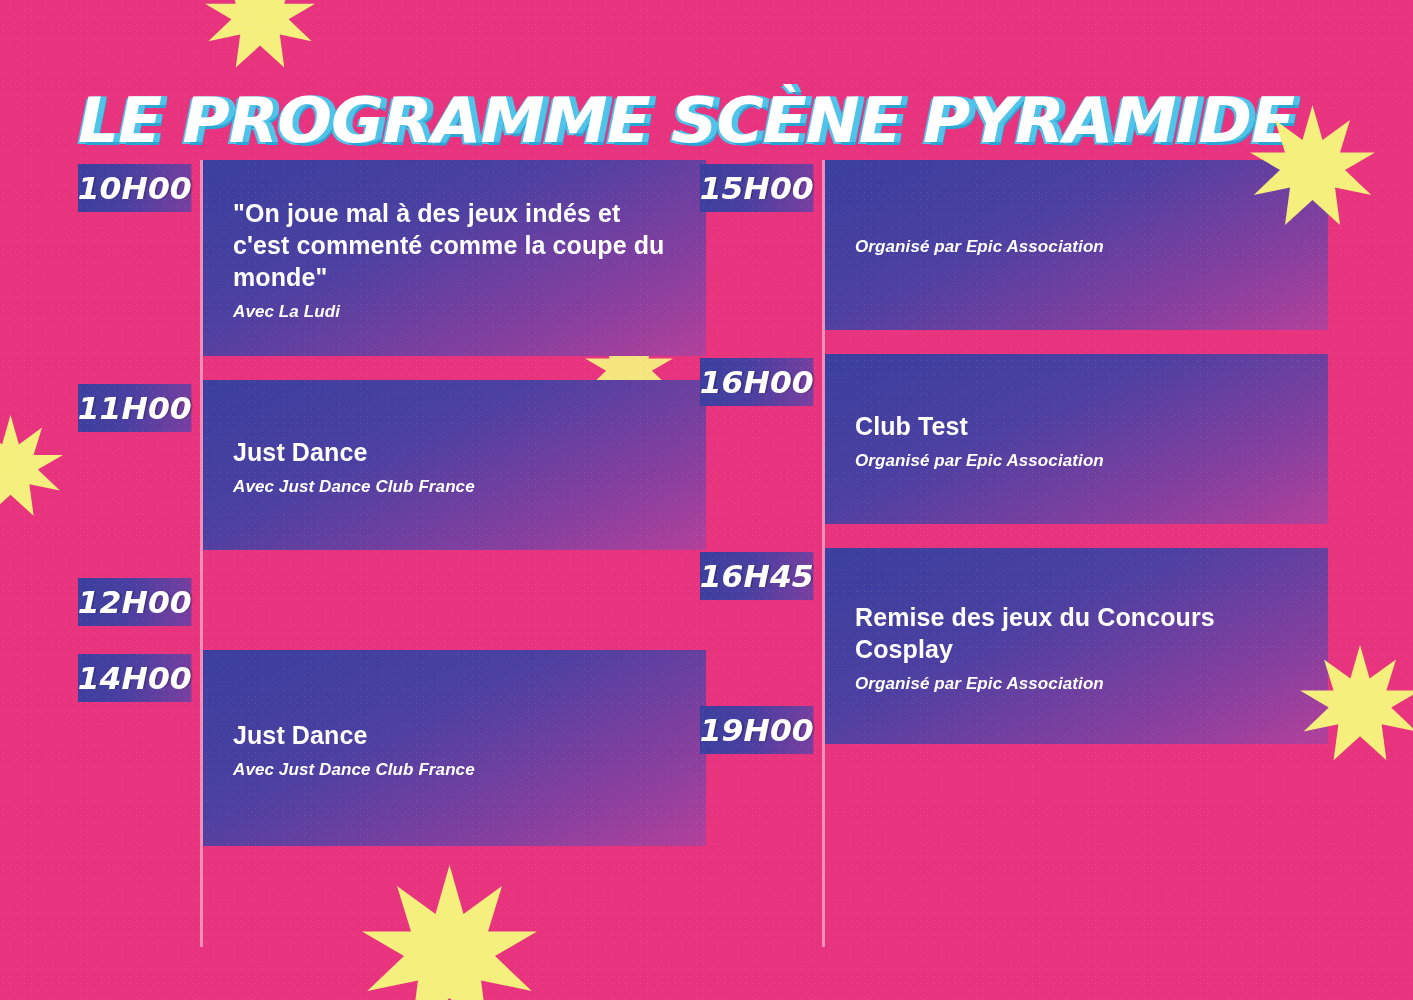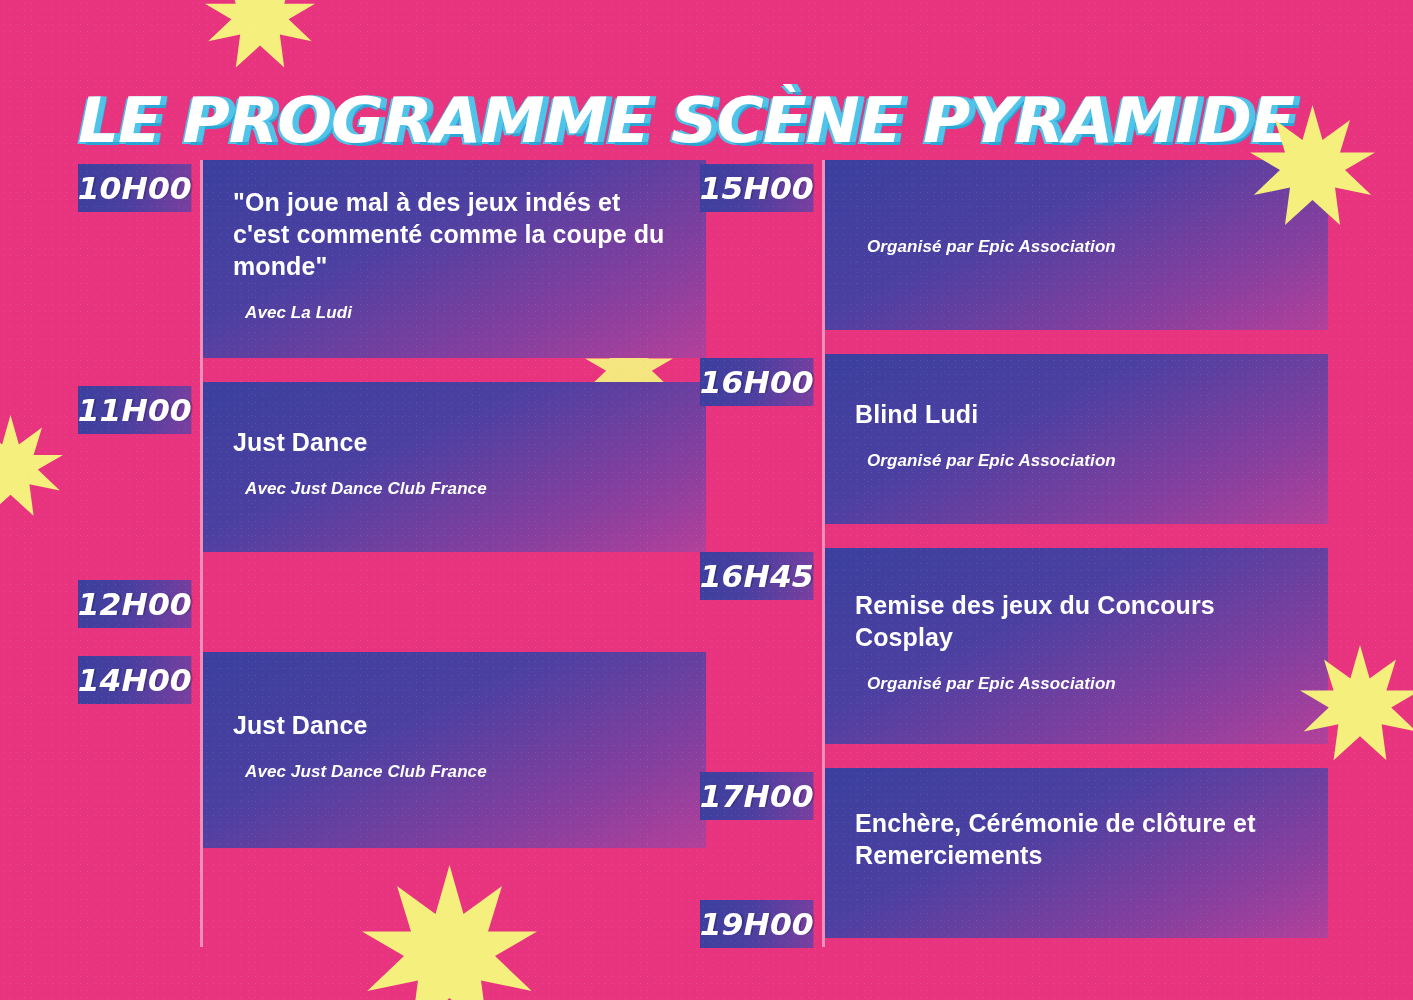--- a/index.html
+++ b/index.html
@@ -131,21 +131,21 @@
     line-height: 1.28;
     margin: 0 0 8px 0;
     letter-spacing: .1px;
   }
   .ev-sub {
     font-family: "Liberation Sans", sans-serif;
     font-style: italic;
     font-weight: 700;
     font-size: 17px;
     line-height: 1.3;
-    margin: 12px;
+    margin: 0;
     letter-spacing: .1px;
   }
 
   
   .slot + .slot { margin-top: 24px; }
 
   
   .star {
     position: absolute;
     z-index: 2;
@@ -229,40 +229,33 @@
     <div class="slot">
       <div class="time">15H00</div>
       <div class="panel">
         <p class="ev-sub">Organisé par Epic Association</p>
       </div>
     </div>
 
     <div class="slot">
       <div class="time">16H00</div>
       <div class="panel">
-        <p class="ev-title">Blind Ludi</p>
+        <p class="ev-title">Club Test</p>
         <p class="ev-sub">Organisé par Epic Association</p>
       </div>
     </div>
 
     <div class="slot">
       <div class="time">16H45</div>
       <div class="panel tall">
         <p class="ev-title">Remise des jeux du Concours Cosplay</p>
         <p class="ev-sub">Organisé par Epic Association</p>
       </div>
     </div>
 
-    <div class="slot">
-      <div class="time">17H00</div>
-      <div class="panel">
-        <p class="ev-title">Enchère, Cérémonie de clôture et Remerciements</p>
-        <p class="ev-sub"></p>
-      </div>
-    </div>
 
     <div class="slot no-panel" style="margin-top:-42px;">
       <div class="time">19H00</div>
 
     </div>
   </div>
 
 </div>
 
 <div class="grain"></div>

